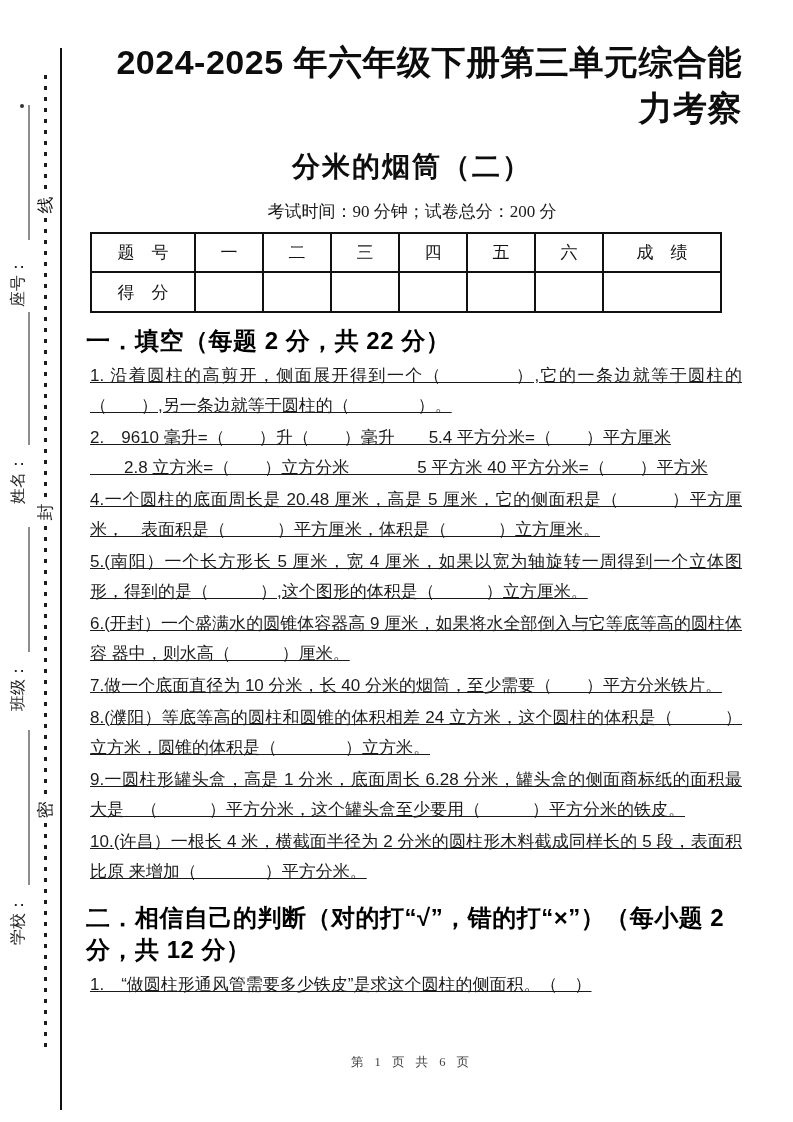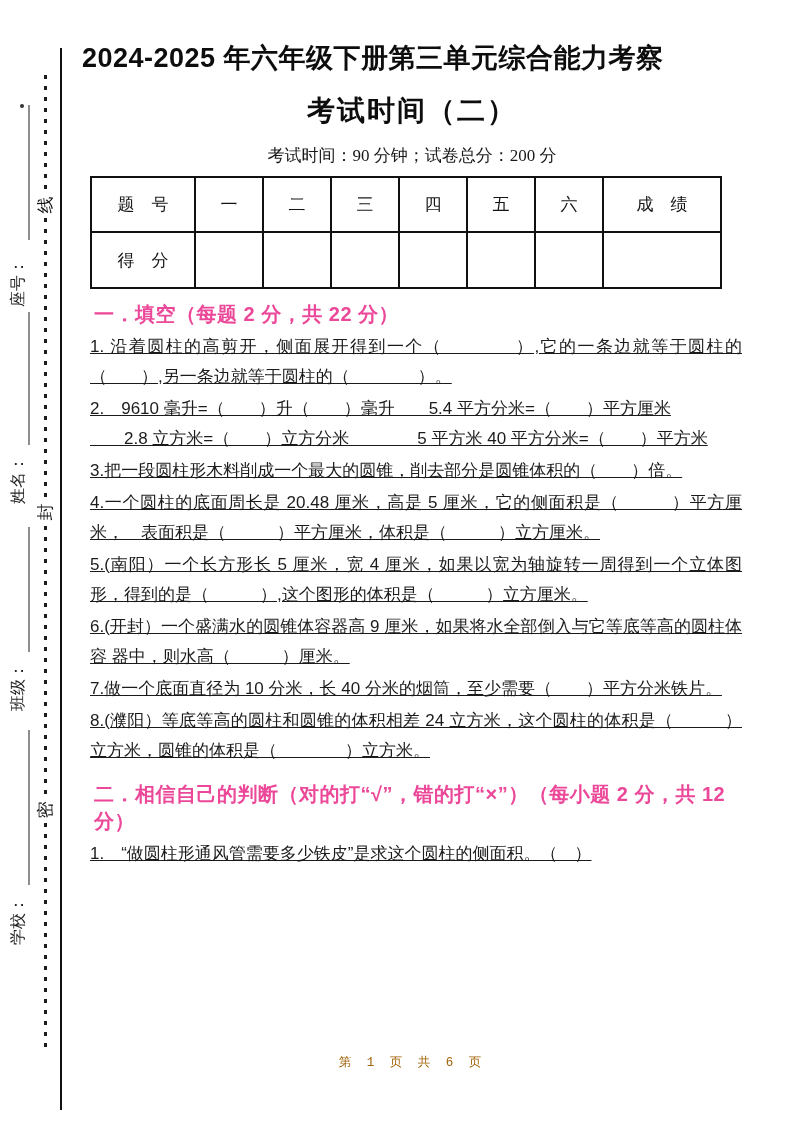--- a/index.html
+++ b/index.html
@@ -24,49 +24,49 @@
     font-size:16px;color:#222;transform:rotate(-90deg);white-space:nowrap;
   }
   .lab-1{top:272px;} .lab-2{top:469px;} .lab-3{top:676px;} .lab-4{top:910px;}
   .blank-rule{position:absolute;left:28px;width:2px;background:#8d8d8d;}
   .br-1{top:105px;height:135px;} .br-2{top:312px;height:133px;}
   .br-3{top:527px;height:125px;} .br-4{top:730px;height:155px;}
   .stray-dot{position:absolute;left:20px;top:104px;width:4px;height:4px;background:#333;border-radius:50%;}
   
   .content{position:absolute;left:82px;top:40px;width:660px;}
   .title-1{
-    margin:0;text-align:left;font-size:27px;font-weight:700;letter-spacing:0.5px;
+    margin:0;text-align:right;font-size:34px;font-weight:700;letter-spacing:0.5px;
     font-family:"Liberation Sans",sans-serif;color:#0d0d0d;
   }
   .title-2{margin:16px 0 0 0;text-align:center;font-size:28px;font-weight:700;letter-spacing:2px;color:#0d0d0d;}
   .exam-info{
     margin:14px 0 0 0;text-align:center;font-size:17px;
     font-family:"Liberation Serif",serif;color:#191919;
   }
   table.score{
     border-collapse:collapse;margin:9px 0 0 8px;table-layout:fixed;width:630px;
     font-family:"Liberation Serif",serif;
   }
   table.score td{
     border:2px solid #111;text-align:center;font-size:17px;color:#141414;
-    height:38px;padding:8px;
+    height:38px;padding:0;
   }
   table.score tr.hdr td{height:37px;}
   .sec-heading{
-    margin:12px 0 4px 12px;font-size:20px;font-weight:700;color:#ec4899;letter-spacing:0.5px;
+    margin:12px 0 4px 4px;font-size:24px;font-weight:700;color:#000000;letter-spacing:0.5px;
   }
   .sec-heading.second{margin-top:15px;}
   .q{
     margin:0 0 2px 8px;font-size:17px;line-height:30px;text-align:justify;
     white-space:pre-wrap;color:#1b1b1b;text-decoration:underline;
   }
   .q.judge{}
   .footer{
     position:absolute;left:0;top:1014px;width:100%;text-align:center;
-    font-size:12.5px;color:#a16207;letter-spacing:4px;font-family:Liberation Mono, monospace;
+    font-size:12.5px;color:#404040;letter-spacing:4px;font-family:Liberation Serif, serif;
   }
 </style>
 </head>
 <body>
 
 <div class="sidebar">
   <div class="stray-dot"></div>
   <div class="blank-rule br-1"></div>
   <span class="side-label lab-1">座号：</span>
   <div class="blank-rule br-2"></div>
@@ -78,21 +78,21 @@
 
   <div class="dotted-rule"></div>
   <span class="seal-char seal-1">线</span>
   <span class="seal-char seal-2">封</span>
   <span class="seal-char seal-3">密</span>
   <div class="solid-rule"></div>
 </div>
 
 <div class="content">
   <h1 class="title-1">2024-2025 年六年级下册第三单元综合能力考察</h1>
-  <h2 class="title-2">考试时间（二）</h2>
+  <h2 class="title-2">分米的烟筒（二）</h2>
   <p class="exam-info">考试时间：90 分钟；试卷总分：200 分</p>
 
   <table class="score">
     <colgroup>
       <col style="width:104px">
         <col style="width:68px">
         <col style="width:68px">
         <col style="width:68px">
       <col style="width:68px">
         <col style="width:68px">
@@ -120,24 +120,25 @@
       <td></td>
       <td></td>
     </tr>
   </tbody>
     </table>
 
   <h3 class="sec-heading">一．填空（每题 2 分，共 22 分）</h3>
   <p class="q">1. 沿着圆柱的高剪开，侧面展开得到一个（　　　　）,它的一条边就等于圆柱的（　　）,另一条边就等于圆柱的（　　　　）。</p>
   <p class="q">2.　9610 毫升=（　　）升（　　）毫升　　5.4 平方分米=（　　）平方厘米
 　　2.8 立方米=（　　）立方分米　　　　5 平方米 40 平方分米=（　　）平方米</p>
-  <p class="q">3.把一段圆柱形木料削成一个最大的圆锥，削去部分是圆锥体积的（　　）倍。</p>
   <p class="q">4.一个圆柱的底面周长是 20.48 厘米，高是 5 厘米，它的侧面积是（　　　）平方厘米，　表面积是（　　　）平方厘米，体积是（　　　）立方厘米。</p>
   <p class="q">5.(南阳）一个长方形长 5 厘米，宽 4 厘米，如果以宽为轴旋转一周得到一个立体图形，得到的是（　　　）,这个图形的体积是（　　　）立方厘米。</p>
   <p class="q">6.(开封）一个盛满水的圆锥体容器高 9 厘米，如果将水全部倒入与它等底等高的圆柱体容 器中，则水高（　　　）厘米。</p>
   <p class="q">7.做一个底面直径为 10 分米，长 40 分米的烟筒，至少需要（　　）平方分米铁片。</p>
   <p class="q">8.(濮阳）等底等高的圆柱和圆锥的体积相差 24 立方米，这个圆柱的体积是（　　　）立方米，圆锥的体积是（　　　　）立方米。</p>
+  <p class="q">9.一圆柱形罐头盒，高是 1 分米，底面周长 6.28 分米，罐头盒的侧面商标纸的面积最大是　（　　　）平方分米，这个罐头盒至少要用（　　　）平方分米的铁皮。</p>
+  <p class="q">10.(许昌）一根长 4 米，横截面半径为 2 分米的圆柱形木料截成同样长的 5 段，表面积比原 来增加（　　　　）平方分米。</p>
 
   <h3 class="sec-heading second">二．相信自己的判断（对的打“√”，错的打“×”）（每小题 2 分，共 12 分）</h3>
   <p class="q judge">1.　“做圆柱形通风管需要多少铁皮”是求这个圆柱的侧面积。（　）</p>
 
   <div class="footer">第 1 页 共 6 页</div>
 </div>
 
 </body></html>

